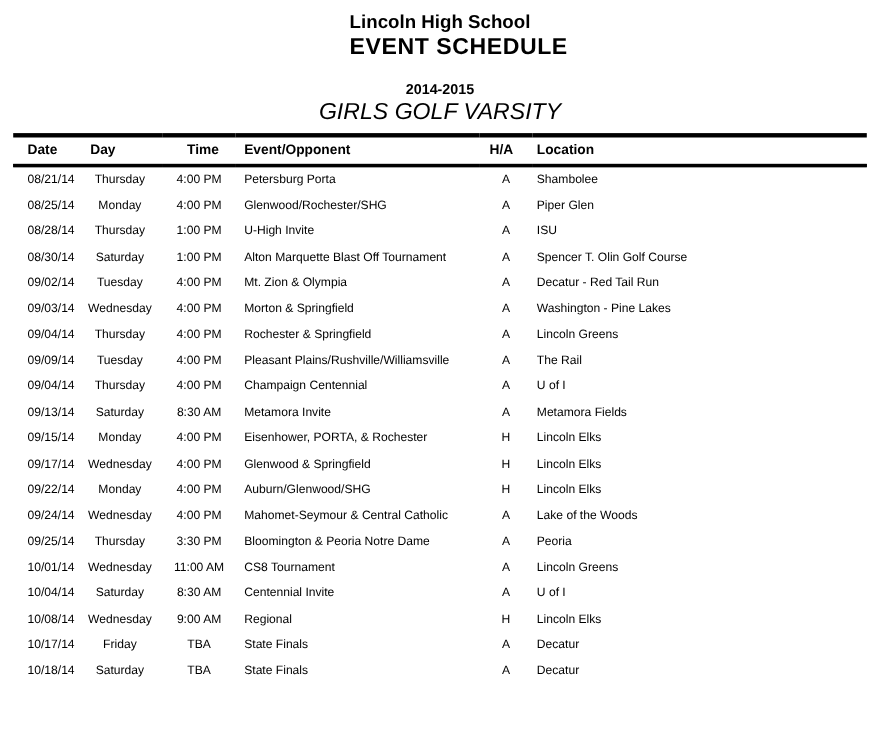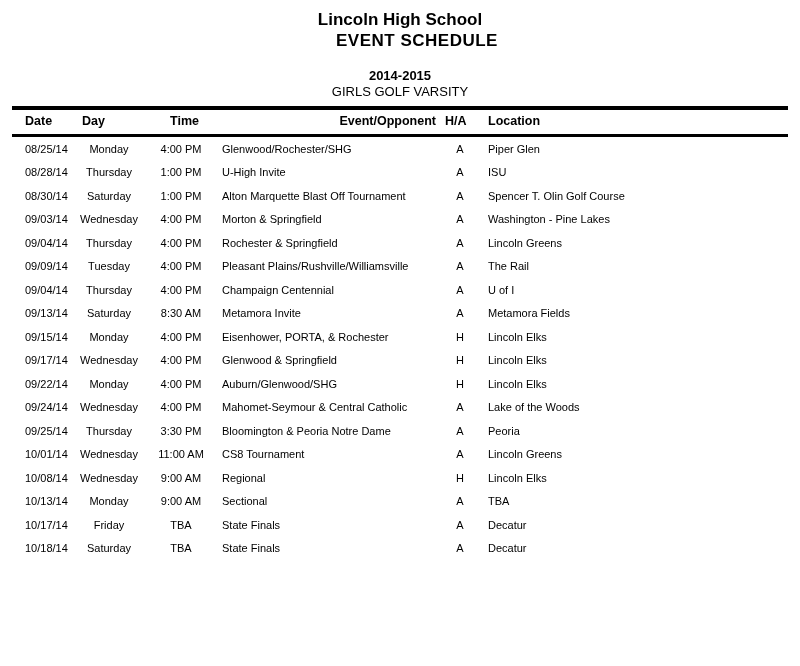--- a/index.html
+++ b/index.html
@@ -20,34 +20,35 @@
   .titles {
     text-align: center;
     padding-top: 9px;
   }
   .school-name {
     font-size: 17px;
     font-weight: bold;
     line-height: 1.25;
   }
   .event-title {
-    font-size: 17px;
+    font-size: 21px;
     font-weight: bold;
     letter-spacing: 0.5px;
     line-height: 1.25;
     padding-left: 34px;
   }
   .season {
     font-size: 13px;
     font-weight: bold;
     margin-top: 16px;
     line-height: 1.3;
   }
   .team {
-    font-size: 13px;
+    font-size: 21px;
+    font-style: italic;
     line-height: 1.2;
   }
   table.schedule {
     width: 776px;
     margin: 6px 12px 0 12px;
     border-collapse: collapse;
     table-layout: fixed;
     font-size: 11px;
   }
   table.schedule col.c0 { width: 58px; }
@@ -62,21 +63,21 @@
     font-weight: bold;
     text-align: left;
     border-top: 4px solid #000;
     border-bottom: 3px solid #000;
     padding: 4px 0 6px 0;
     white-space: nowrap;
   }
   thead th.h0 { padding-left: 13px; }
   thead th.h1 { padding-left: 12px; }
   thead th.h2 { padding-left: 22px; }
-  thead th.h3 { padding-left: 8px; text-align: right; }
+  thead th.h3 { padding-left: 8px; }
   thead th.h4 { padding-left: 9px; }
   thead th.h5 { padding-left: 4px; }
 
   tbody td {
     height: 23.5px;
     padding: 0;
     vertical-align: middle;
     white-space: nowrap;
     overflow: hidden;
   }
@@ -113,20 +114,28 @@
           <th class="h0">Date</th>
           <th class="h1">Day</th>
           <th class="h2">Time</th>
           <th class="h3">Event/Opponent</th>
           <th class="h4">H/A</th>
           <th class="h5">Location</th>
         </tr>
     </thead>
     <tbody id="schedule-body">
         <tr>
+          <td class="d0">08/21/14</td>
+          <td class="d1">Thursday</td>
+          <td class="d2">4:00 PM</td>
+          <td class="d3">Petersburg Porta</td>
+          <td class="d4">A</td>
+          <td class="d5">Shambolee</td>
+        </tr>
+        <tr>
           <td class="d0">08/25/14</td>
           <td class="d1">Monday</td>
           <td class="d2">4:00 PM</td>
           <td class="d3">Glenwood/Rochester/SHG</td>
           <td class="d4">A</td>
           <td class="d5">Piper Glen</td>
         </tr>
         <tr>
           <td class="d0">08/28/14</td>
           <td class="d1">Thursday</td>
@@ -137,20 +146,28 @@
         </tr>
         <tr>
           <td class="d0">08/30/14</td>
           <td class="d1">Saturday</td>
           <td class="d2">1:00 PM</td>
           <td class="d3">Alton Marquette Blast Off Tournament</td>
           <td class="d4">A</td>
           <td class="d5">Spencer T. Olin Golf Course</td>
         </tr>
         <tr>
+          <td class="d0">09/02/14</td>
+          <td class="d1">Tuesday</td>
+          <td class="d2">4:00 PM</td>
+          <td class="d3">Mt. Zion &amp; Olympia</td>
+          <td class="d4">A</td>
+          <td class="d5">Decatur - Red Tail Run</td>
+        </tr>
+        <tr>
           <td class="d0">09/03/14</td>
           <td class="d1">Wednesday</td>
           <td class="d2">4:00 PM</td>
           <td class="d3">Morton &amp; Springfield</td>
           <td class="d4">A</td>
           <td class="d5">Washington - Pine Lakes</td>
         </tr>
         <tr>
           <td class="d0">09/04/14</td>
           <td class="d1">Thursday</td>
@@ -225,34 +242,34 @@
         </tr>
         <tr>
           <td class="d0">10/01/14</td>
           <td class="d1">Wednesday</td>
           <td class="d2">11:00 AM</td>
           <td class="d3">CS8 Tournament</td>
           <td class="d4">A</td>
           <td class="d5">Lincoln Greens</td>
         </tr>
         <tr>
+          <td class="d0">10/04/14</td>
+          <td class="d1">Saturday</td>
+          <td class="d2">8:30 AM</td>
+          <td class="d3">Centennial Invite</td>
+          <td class="d4">A</td>
+          <td class="d5">U of I</td>
+        </tr>
+        <tr>
           <td class="d0">10/08/14</td>
           <td class="d1">Wednesday</td>
           <td class="d2">9:00 AM</td>
           <td class="d3">Regional</td>
           <td class="d4">H</td>
           <td class="d5">Lincoln Elks</td>
-        </tr>
-        <tr>
-          <td class="d0">10/13/14</td>
-          <td class="d1">Monday</td>
-          <td class="d2">9:00 AM</td>
-          <td class="d3">Sectional</td>
-          <td class="d4">A</td>
-          <td class="d5">TBA</td>
         </tr>
         <tr>
           <td class="d0">10/17/14</td>
           <td class="d1">Friday</td>
           <td class="d2">TBA</td>
           <td class="d3">State Finals</td>
           <td class="d4">A</td>
           <td class="d5">Decatur</td>
         </tr>
         <tr>

